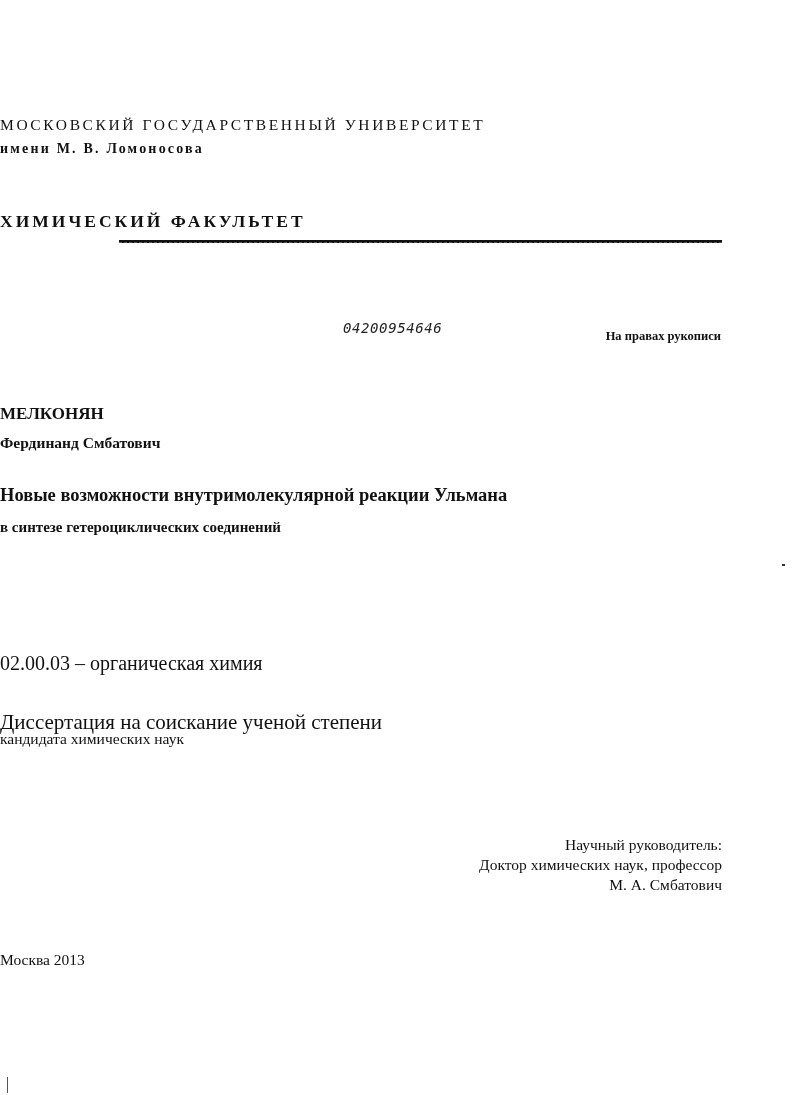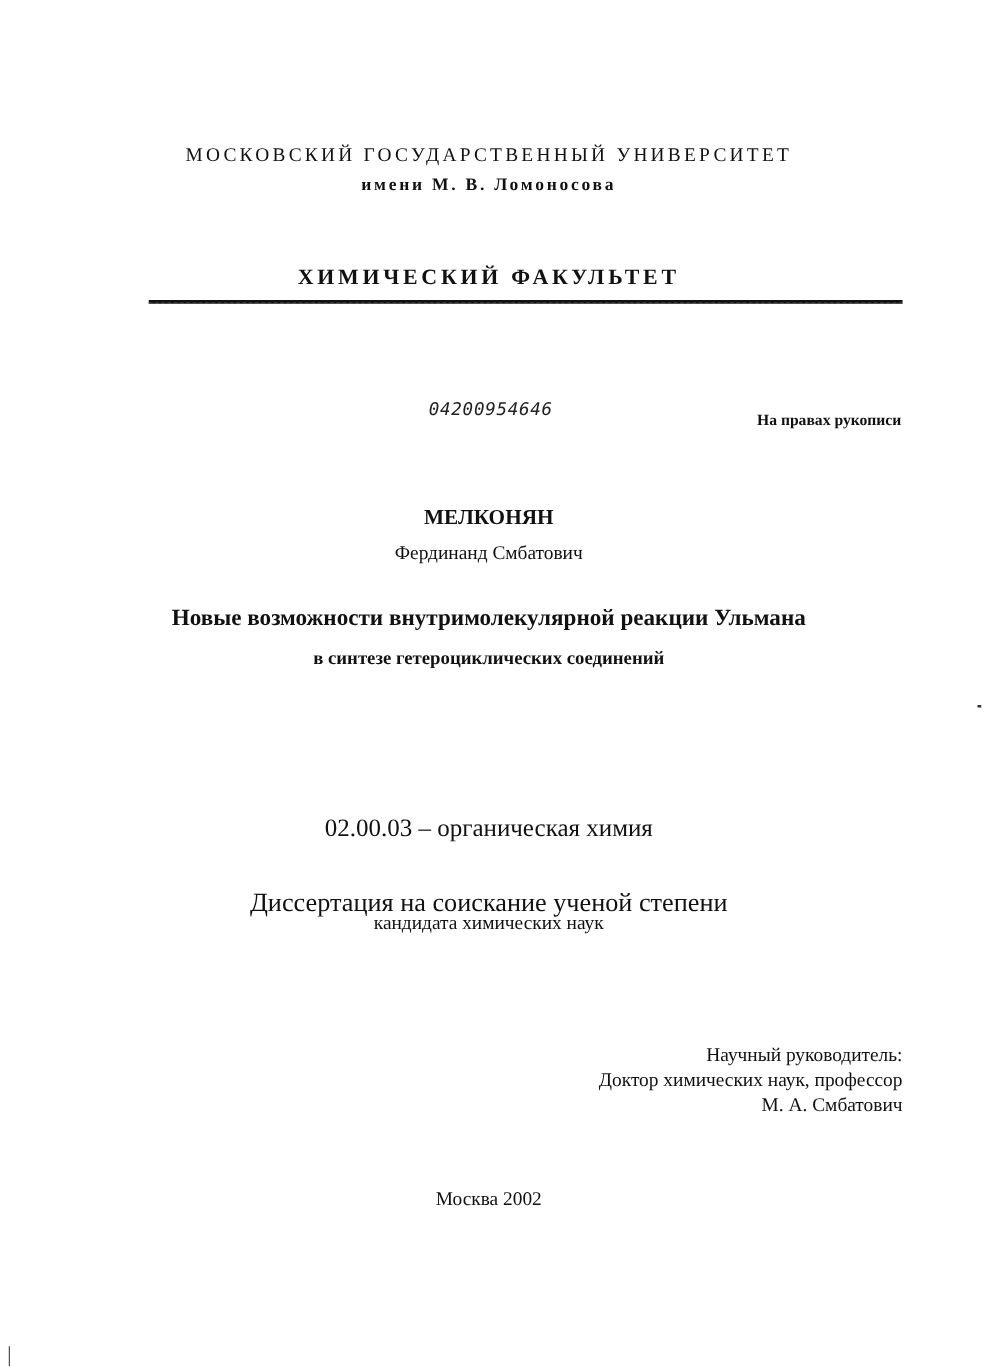--- a/index.html
+++ b/index.html
@@ -1,26 +1,26 @@
 <!DOCTYPE html>
 <html><head>
 <meta charset="utf-8">
 <style>
   html, body { margin: 0; padding: 0; background: #ffffff; }
   body { width: 793px; height: 1095px; position: relative; overflow: hidden; color: #111; font-family: "Liberation Serif", serif; }
   .abs { position: absolute; }
-  .center { left: 16px; width: 750px; text-align: center; }
+  .center { left: 0; width: 750px; text-align: left; }
   .univ { top: 116px; font-size: 15.5px; letter-spacing: 2.6px; font-weight: normal; }
   .univ-sub { top: 141px; font-size: 14px; letter-spacing: 2.2px; font-weight: bold; }
   .faculty { top: 211px; font-size: 17.5px; letter-spacing: 3px; font-weight: bold; }
   .rule { top: 240px; left: 119px; width: 603px; height: 2px; background: #111; border-bottom: 1px dashed #555; }
   .rights { top: 289px; right: 72px; font-size: 12.5px; font-weight: bold; margin-top: 40px; }
   .code { top: 320px; left: 343px; font-family: "DejaVu Sans Mono", monospace; font-size: 14px; letter-spacing: 0.6px; color: #222; font-style: italic; }
   .surname { top: 404px; font-size: 17px; font-weight: bold; }
-  .name { top: 434px; font-size: 15.5px; font-weight: normal; }
+  .name { top: 434px; font-size: 15.5px; font-weight: bold; }
   .title1 { top: 485px; font-size: 18.5px; font-weight: bold; }
   .title2 { top: 519px; font-size: 15px; font-weight: bold; }
   .spec { top: 652px; font-size: 20px; }
   .degree1 { top: 710px; font-size: 21px; }
   .degree2 { top: 730px; font-size: 15.5px; }
   .adv { right: 71px; text-align: center; font-size: 15.5px; }
   .adv1 { top: 836px; }
   .adv2 { top: 856px; }
   .adv3 { top: 876px; }
   .city { top: 951px; font-size: 15.5px; }
@@ -48,15 +48,15 @@
 
 <div class="abs center spec">02.00.03 – органическая химия</div>
 
 <div class="abs center degree1">Диссертация на соискание ученой степени</div>
 <div class="abs center degree2">кандидата химических наук</div>
 
 <div class="abs adv adv1">Научный руководитель:</div>
 <div class="abs adv adv2">Доктор химических наук, профессор</div>
 <div class="abs adv adv3">М. А. Смбатович</div>
 
-<div class="abs center city">Москва 2002</div>
+<div class="abs center city">Москва 2013</div>
 
 <div class="abs mark"></div>
 
 </body></html>

